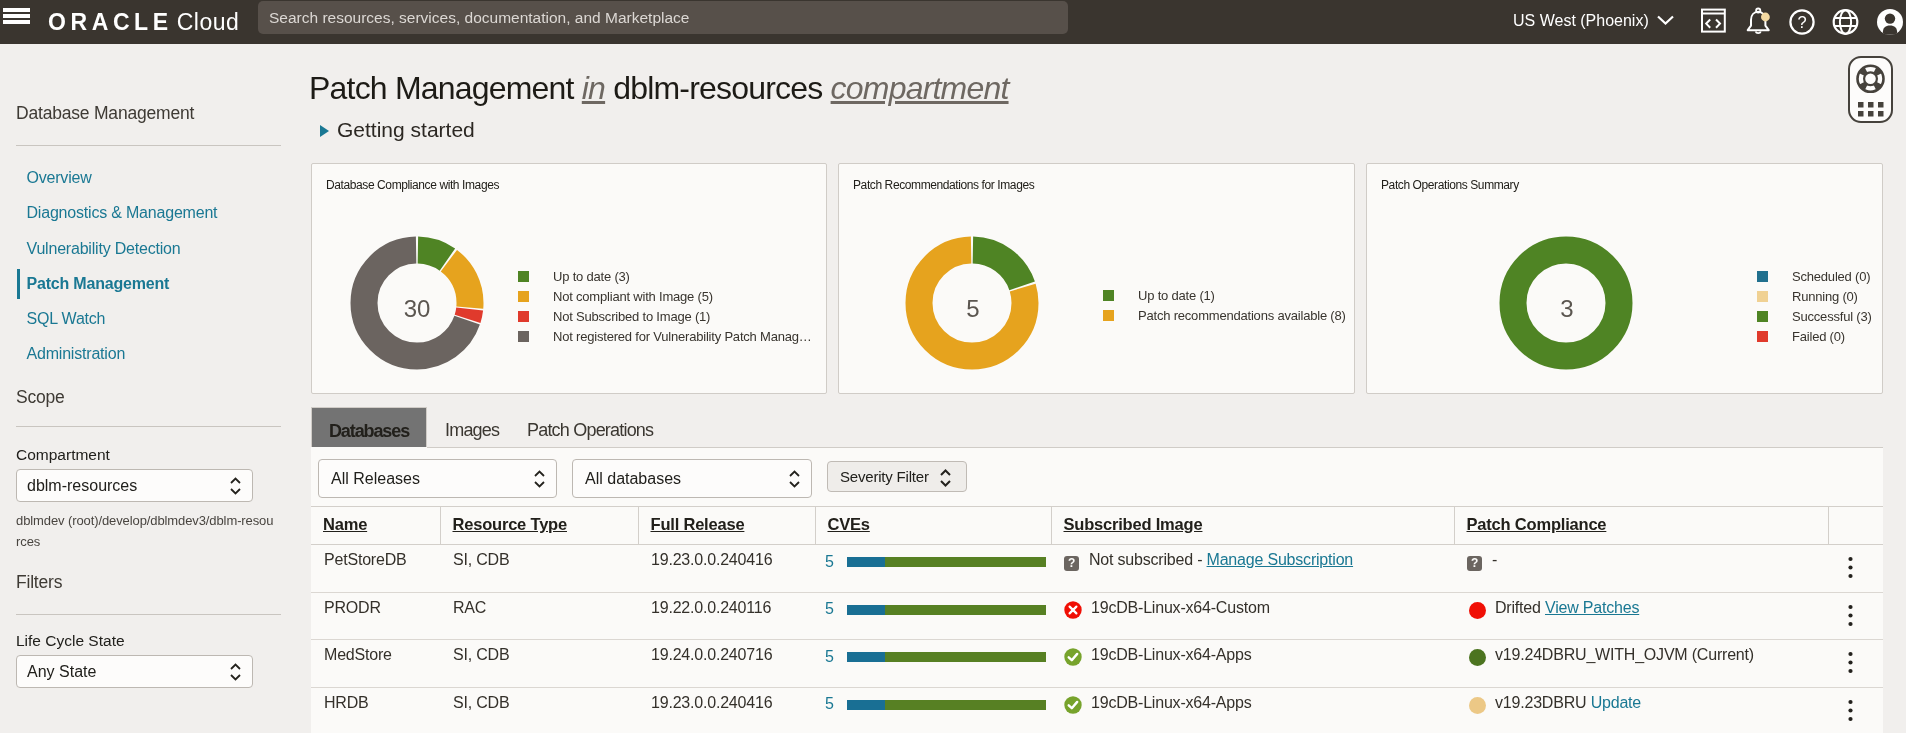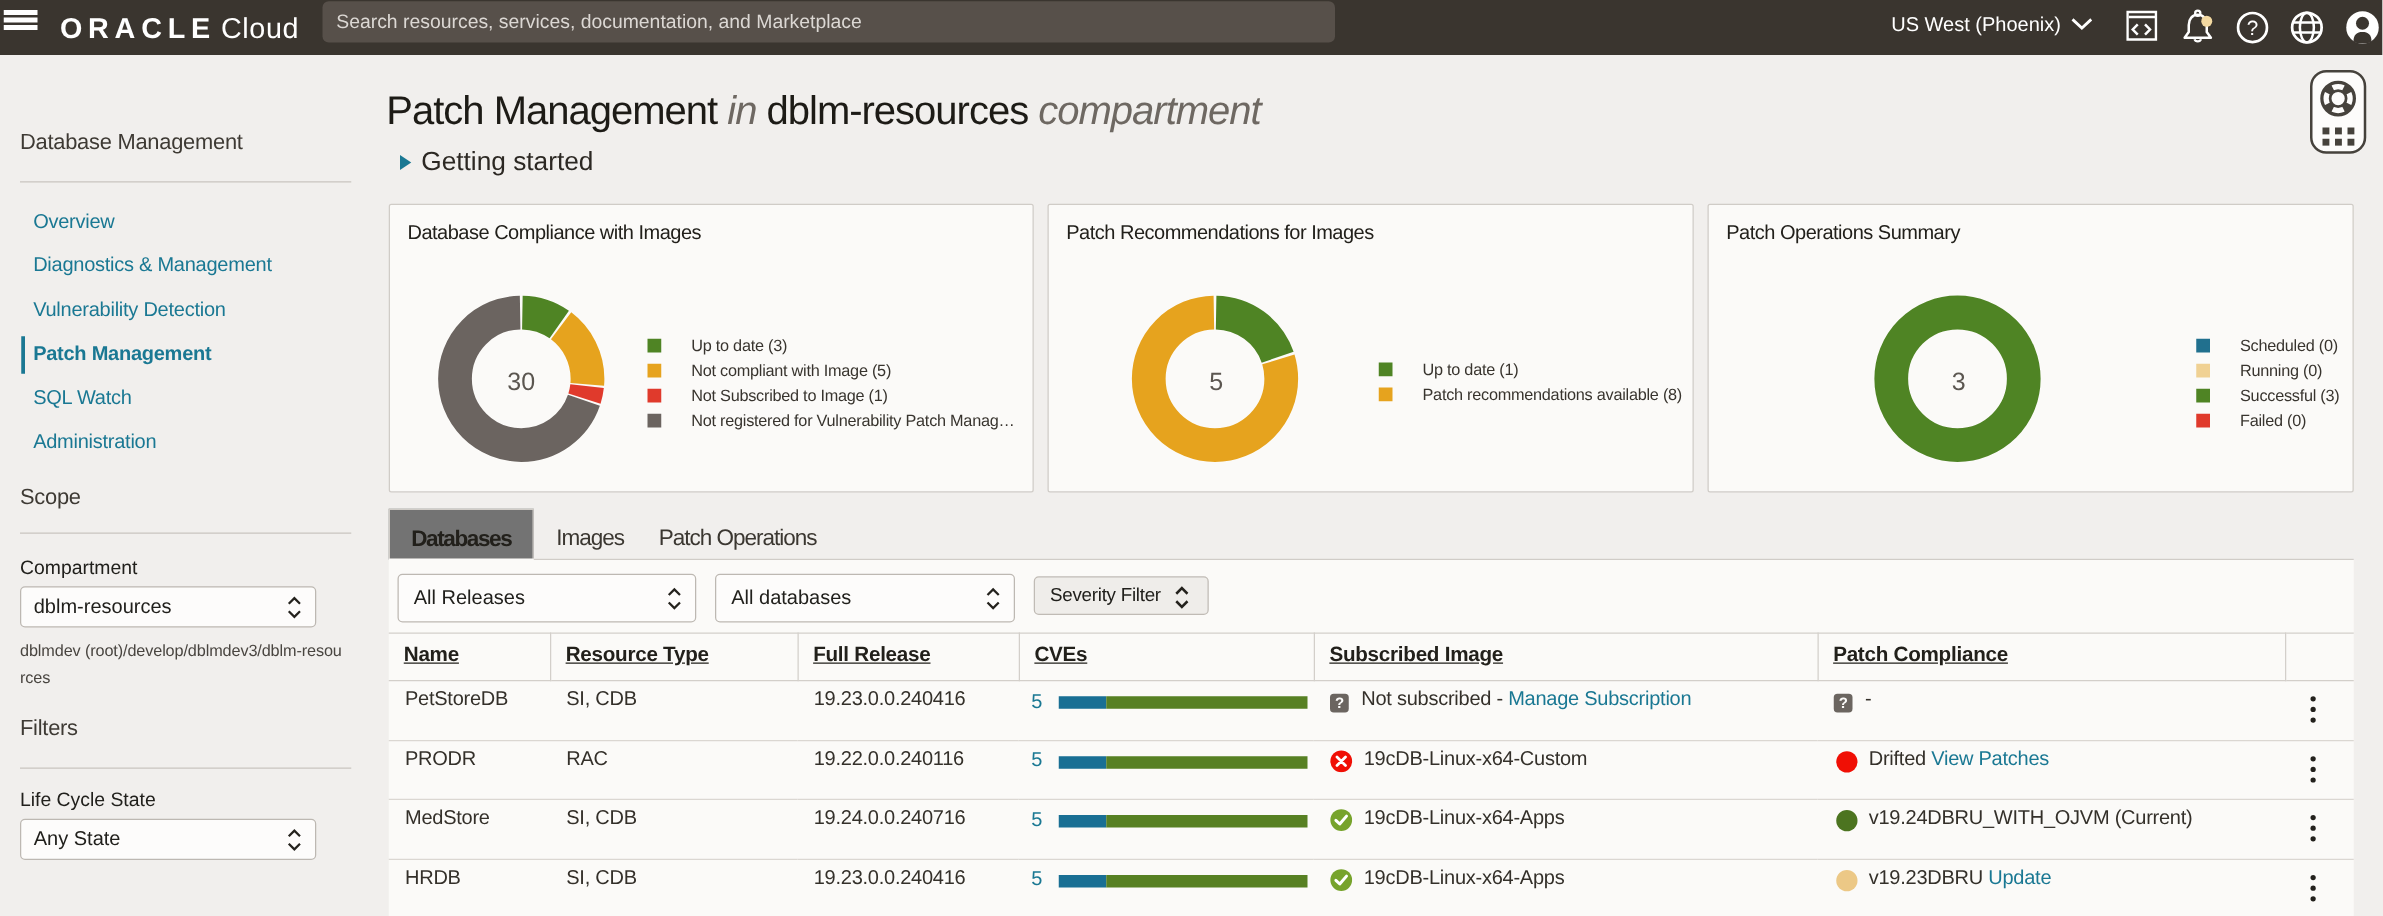--- a/index.html
+++ b/index.html
@@ -23,29 +23,29 @@
 .nav-active-bar { position:absolute; left:17px; top:269px; width:3px; height:30px; background:#1a7893; }
 .side-label { position:absolute; left:16px; font-size:15.5px; color:#21201c; }
 .side-select { position:absolute; left:16px; width:237px; height:33px; background:#fdfcfb; border:1px solid #bdb8b2; border-radius:4px; font-size:16px; color:#21201c; line-height:31px; padding-left:10px; }
 .side-help { position:absolute; left:16px; width:270px; font-size:13px; color:#494540; line-height:21px; letter-spacing:-0.1px; }
 
 
 .selcar { position:absolute; width:13px; height:20px; }
 
 
 h1 { position:absolute; left:309px; top:70px; font-size:32px; font-weight:normal; color:#1d1b16; letter-spacing:-0.8px; }
-h1 .it { font-style:italic; color:#6e6862; }
+h1 .it { font-style:italic; color:#6e6862;text-decoration:underline; }
 .getting { position:absolute; left:320px; top:118px; font-size:21px; color:#2c2823; letter-spacing:0; }
 .getting .tri { display:inline-block; width:0; height:0; border-left:9px solid #1a7893; border-top:6px solid transparent; border-bottom:6px solid transparent; margin-right:8px; }
 
 
 .card { position:absolute; top:163px; height:231px; background:#fbfaf8; border:1px solid #d0ccc7; border-radius:2px; }
-.card h2 { position:absolute; left:14px; top:14px; font-size:16px; font-weight:normal; color:#22201b; letter-spacing:-0.4px; }
+.card h2 { position:absolute; left:14px; top:14px; font-size:12px; font-weight:normal; color:#22201b; letter-spacing:-0.4px; }
 .donut { position:absolute; }
-.dnum { position:absolute; font-size:20px; color:#5b5650; text-align:center; }
+.dnum { position:absolute; font-size:24px; color:#5b5650; text-align:center; }
 .leg { position:absolute; }
 .leg .li { position:absolute; height:20px; font-size:13px; color:#38342e; white-space:nowrap; letter-spacing:-0.2px; }
 .leg .sq { position:absolute; left:0; top:3px; width:11px; height:11px; }
 .leg .tx { position:absolute; left:35px; top:1px; }
 
 
 .tab-active { position:absolute; left:311px; top:407px; width:116px; height:41px; background:#737373; border:1px solid #d0ccc7; border-bottom:none; font-size:18px; font-weight:bold; color:#22201b; text-align:center; line-height:47px; letter-spacing:-1.1px; }
 .tab { position:absolute; top:407px; height:40px; font-size:18px; color:#3b3731; line-height:47px; letter-spacing:-0.8px; }
 
 
@@ -55,21 +55,21 @@
 .fsel { position:absolute; top:11px; height:39px; background:#fdfcfb; border:1px solid #bdb8b2; border-radius:4px; font-size:16px; color:#21201c; line-height:37px; padding-left:12px; }
 .fbtn { position:absolute; left:516px; top:13px; width:140px; height:31px; background:#efedea; border:1px solid #c0bbb5; border-radius:4px; font-size:15px; color:#21201c; line-height:29px; text-align:left; padding-left:12px; letter-spacing:-0.2px; }
 .fsearch { position:absolute; left:1252px; top:12px; width:303px; height:31px; background:#fdfcfb; border:1px solid #c0bbb5; border-radius:4px; font-size:16px; color:#7d7873; line-height:30px; padding-left:28px; }
 
 
 table { position:absolute; left:0; top:58px; width:1572px; border-collapse:collapse; table-layout:fixed; }
 th { height:38px; font-size:16.5px; color:#22201b; text-align:left; font-weight:bold; padding:7px 0 0 12px; vertical-align:top; line-height:20px; border-top:1px solid #d3cfca; border-bottom:1px solid #d3cfca; border-right:1px solid #d3cfca; letter-spacing:-0.2px;text-decoration:underline; }
 th:last-child { border-right:none; }
 td { height:47.5px; font-size:16px; color:#34302a; padding:6px 0 0 13px; border-bottom:1px solid #dbd7d2; white-space:nowrap; overflow:hidden; letter-spacing:-0.2px; vertical-align:top; }
 a { color:#1a7893; text-decoration:none; }
-a.u { }
+a.u { text-decoration:underline; }
 .cvebar { display:inline-block; vertical-align:-6px; margin-left:13px; height:10px; }
 td.cve { padding-left:10px; }
 td.cve a { position:relative; top:1.5px; }
 .cveb { display:inline-block; height:10px; vertical-align:top; }
 .sicon { display:inline-block; vertical-align:-6px; margin-right:9px; }
 .dot { display:inline-block; width:17px; height:17px; border-radius:50%; vertical-align:-6px; margin-right:9px; margin-left:2px; }
 .qsq { display:inline-block; width:15px; height:15px; border-radius:3px; background:#6b6560; color:#fbfaf8; font-size:12px; font-weight:bold; text-align:center; line-height:15px; vertical-align:-2px; margin-right:10px; }
 .kebab { color:#34302a; font-size:23px; letter-spacing:0; text-align:center; padding-right:24px; }
 </style>
 </head>

